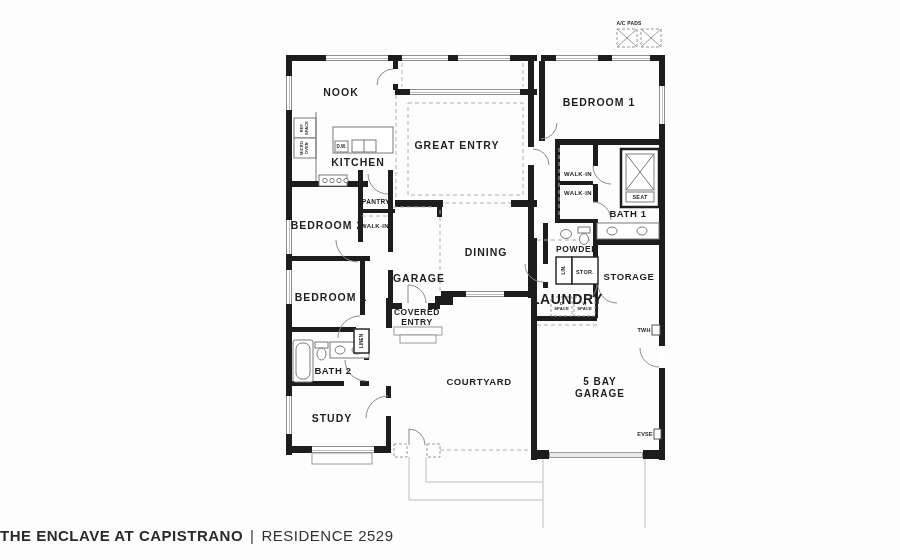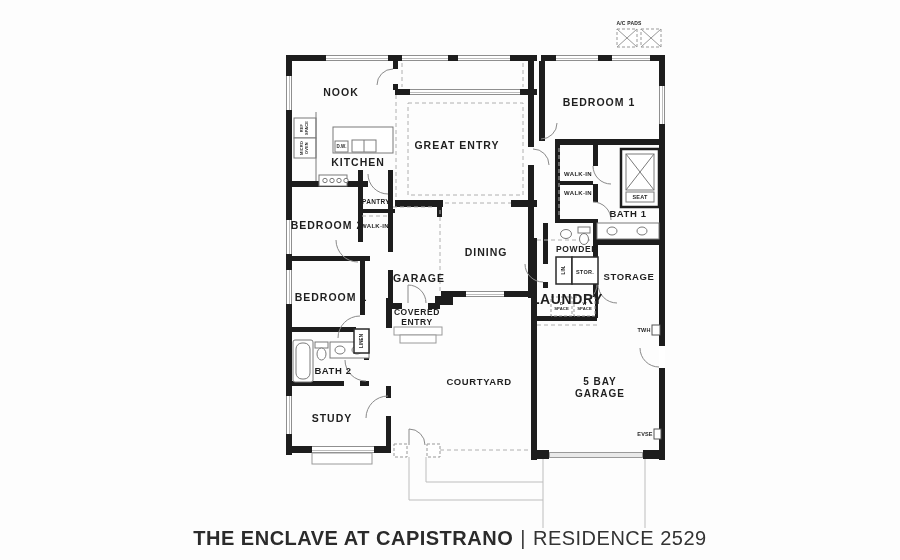--- a/index.html
+++ b/index.html
@@ -14,21 +14,21 @@
   .gdoor{position:absolute;background:#e9e9e9;border:1px solid #9a9a9a;box-sizing:border-box;}
   .lbl{position:absolute;transform:translate(-50%,-50%);font-size:10.5px;font-weight:700;
        letter-spacing:1px;color:#1f1f1f;white-space:nowrap;text-align:center;line-height:1.2;}
   .wrap{white-space:normal;}
   .md{font-size:8.5px;letter-spacing:0.6px;}
   .sm{font-size:6.5px;letter-spacing:0.3px;font-weight:700;}
   .xs{font-size:5px;letter-spacing:0.2px;font-weight:700;}
   .xxs{font-size:4.5px;letter-spacing:0.1px;font-weight:700;}
   .rot{transform:translate(-50%,-50%) rotate(-90deg);}
   #linework{position:absolute;left:0;top:0;}
-  .title{position:absolute;left:0;right:0;top:527px;text-align:center;font-size:20px;color:#2b2b2b;letter-spacing:0.5px;}
+  .title{position:absolute;left:0;right:0;top:527px;font-size:15px;color:#2b2b2b;letter-spacing:0.5px;}
   .t-bold{font-weight:800;}
   .t-sep{font-weight:300;color:#3a3a3a;padding:0 7px;}
   .t-light{font-weight:400;color:#333;}
 </style>
 </head>
 <body>
 
 <div id="canvas">
 
   <div>

